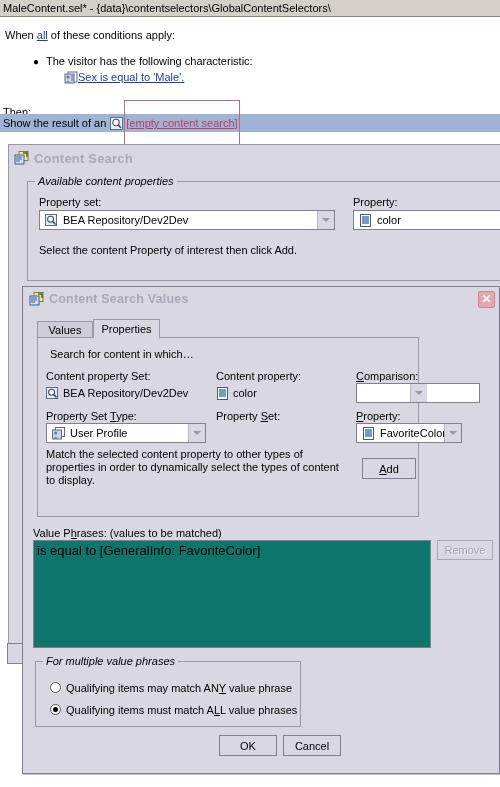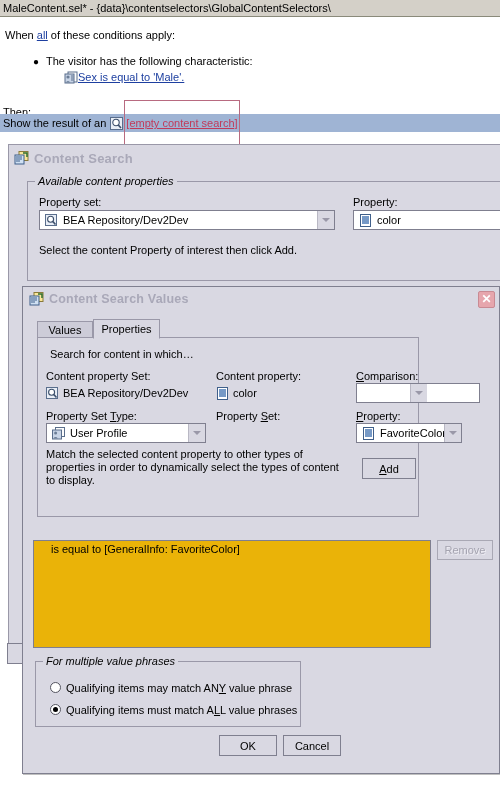--- a/index.html
+++ b/index.html
@@ -317,25 +317,25 @@
   #vp-label {
     position: absolute;
     left: 10px; top: 240px;
     font-size: 11px;
     white-space: nowrap;
   }
   #vp-listbox {
     position: absolute;
     left: 10px; top: 253px;
     width: 398px; height: 108px;
-    background: #eab308;
+    background: #0f766e;
     border: 1px solid #7f7f8f;
     box-sizing: border-box;
-    padding: 2px 17px;
-    font-size: 11px;
+    padding: 2px 3px;
+    font-size: 13px;
     overflow: hidden;
   }
   #remove-button {
     position: absolute;
     left: 414px; top: 253px;
     width: 56px; height: 20px;
     background: #d9d8e2;
     border: 1px solid #a9a8b4;
     box-sizing: border-box;
     display: flex;
@@ -599,20 +599,21 @@
           </span>
       </div>
 
       <div class="hint-text" style="left:8px; top:110px; width:300px; line-height:13px;">Match the selected content property to other types of properties in order to dynamically select the types of content to display.</div>
 
       <div class="dlg-button" style="left:324px; top:120px; width:54px; background:#d9d8e2;">
         <span><u>A</u>dd</span>
       </div>
     </div>
 
+    <span id="vp-label">Value P<u>h</u>rases:  (values to be matched)</span>
 
     <div id="vp-listbox">
       <div>is equal to [GeneralInfo: FavoriteColor]</div>
     </div>
 
     <div id="remove-button">Remove</div>
 
     <div class="groupbox" id="gb-multiple">
       <span class="gb-legend">For multiple value phrases</span>
 

